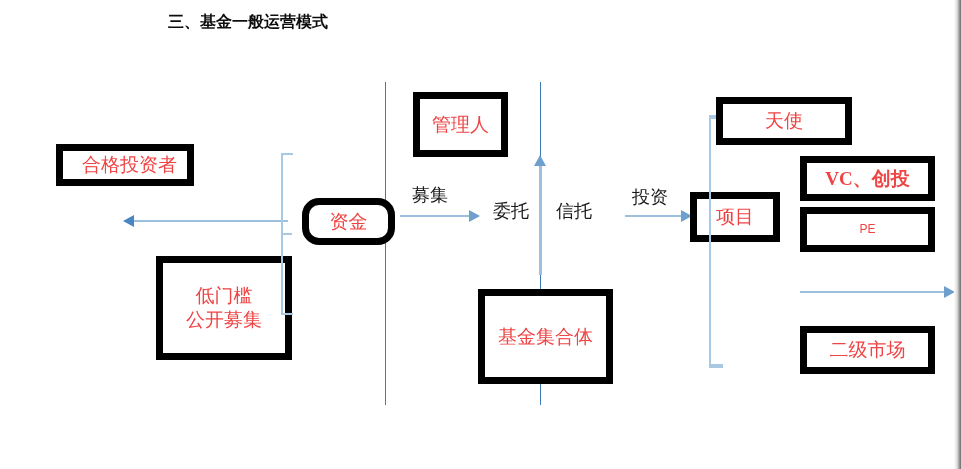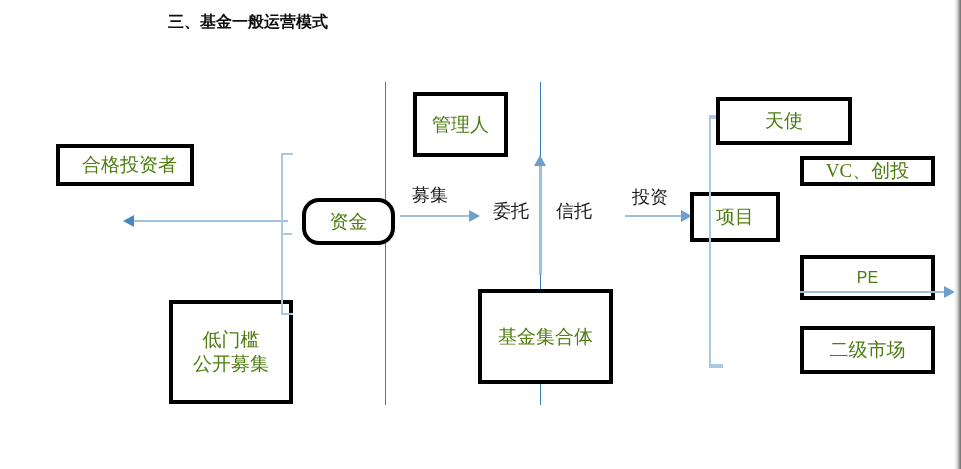--- a/index.html
+++ b/index.html
@@ -38,38 +38,37 @@
     font-weight: bold;
     color: #0d0d0d;
     letter-spacing: 0px;
     white-space: nowrap;
     font-family: "Liberation Serif", "DejaVu Serif", serif;
   }
   
   .box {
     position: absolute;
     box-sizing: border-box;
-    border: 4px solid #000000;
+    border: 7px solid #000000;
     background: #ffffff;
     display: flex;
     align-items: center;
     justify-content: center;
-    color: #4d7c0f;
+    color: #ef4444;
     font-size: 19px;
     line-height: 1.25;
     text-align: center;
     font-family: "Liberation Serif", "DejaVu Serif", serif;
   }
   .box.two-line {
     flex-direction: column;
   }
   .box.latin {
     font-family: "Liberation Sans", "DejaVu Sans", sans-serif;
-    font-size: 16px;
-    margin-top: 48px;
+    font-size: 12px;
   }
   
   .lbl {
     position: absolute;
     font-size: 18px;
     color: #1a1a1a;
     white-space: nowrap;
     font-family: "Liberation Serif", "DejaVu Serif", serif;
   }
   
@@ -154,21 +153,21 @@
 
   <div class="title">三、基金一般运营模式</div>
 
   <div class="vrule" style="left:385px; top:82px; height:323px;"></div>
   <div class="vrule" style="left:540px; top:82px; height:323px;"></div>
 
   <div class="box" style="left:56px; top:144px; width:138px; height:42px;padding-left:9px;">
     <span>合格投资者</span>
   </div>
 
-  <div class="box two-line" style="left:169px; top:256px; width:124px; height:104px;margin-top:44px;">
+  <div class="box two-line" style="left:156px; top:256px; width:136px; height:104px;">
     <span>低门槛</span>
     <span>公开募集</span>
   </div>
 
   <div class="arrow-h" style="left:134px; top:220px; width:154px;"></div>
   <div class="arrow-head-left" style="left:123px; top:215px;"></div>
 
   <div class="brace-left" style="left:281px; top:153px; width:12px; height:162px;">
     <div class="nub" style="top:78px;"></div>
   </div>
@@ -206,21 +205,21 @@
   <div class="brace-right" style="left:709px; top:115px; width:14px; height:253px;">
     <div class="stem"></div>
     <div class="arm" style="top:0;"></div>
     <div class="arm" style="bottom:0;"></div>
   </div>
 
   <div class="box" style="left:716px; top:97px; width:136px; height:48px;">
     <span>天使</span>
   </div>
 
-  <div class="box" style="left:800px; top:156px; width:135px; height:30px;">
+  <div class="box" style="left:800px; top:156px; width:135px; height:45px;font-weight:bold;">
     <span>VC、创投</span>
   </div>
 
   <div class="box latin" style="left:800px; top:207px; width:135px; height:45px;">
     <span>PE</span>
   </div>
 
   <div class="arrow-h" style="left:800px; top:291px; width:145px;"></div>
   <div class="arrow-head-right" style="left:944px; top:286px;"></div>
 

